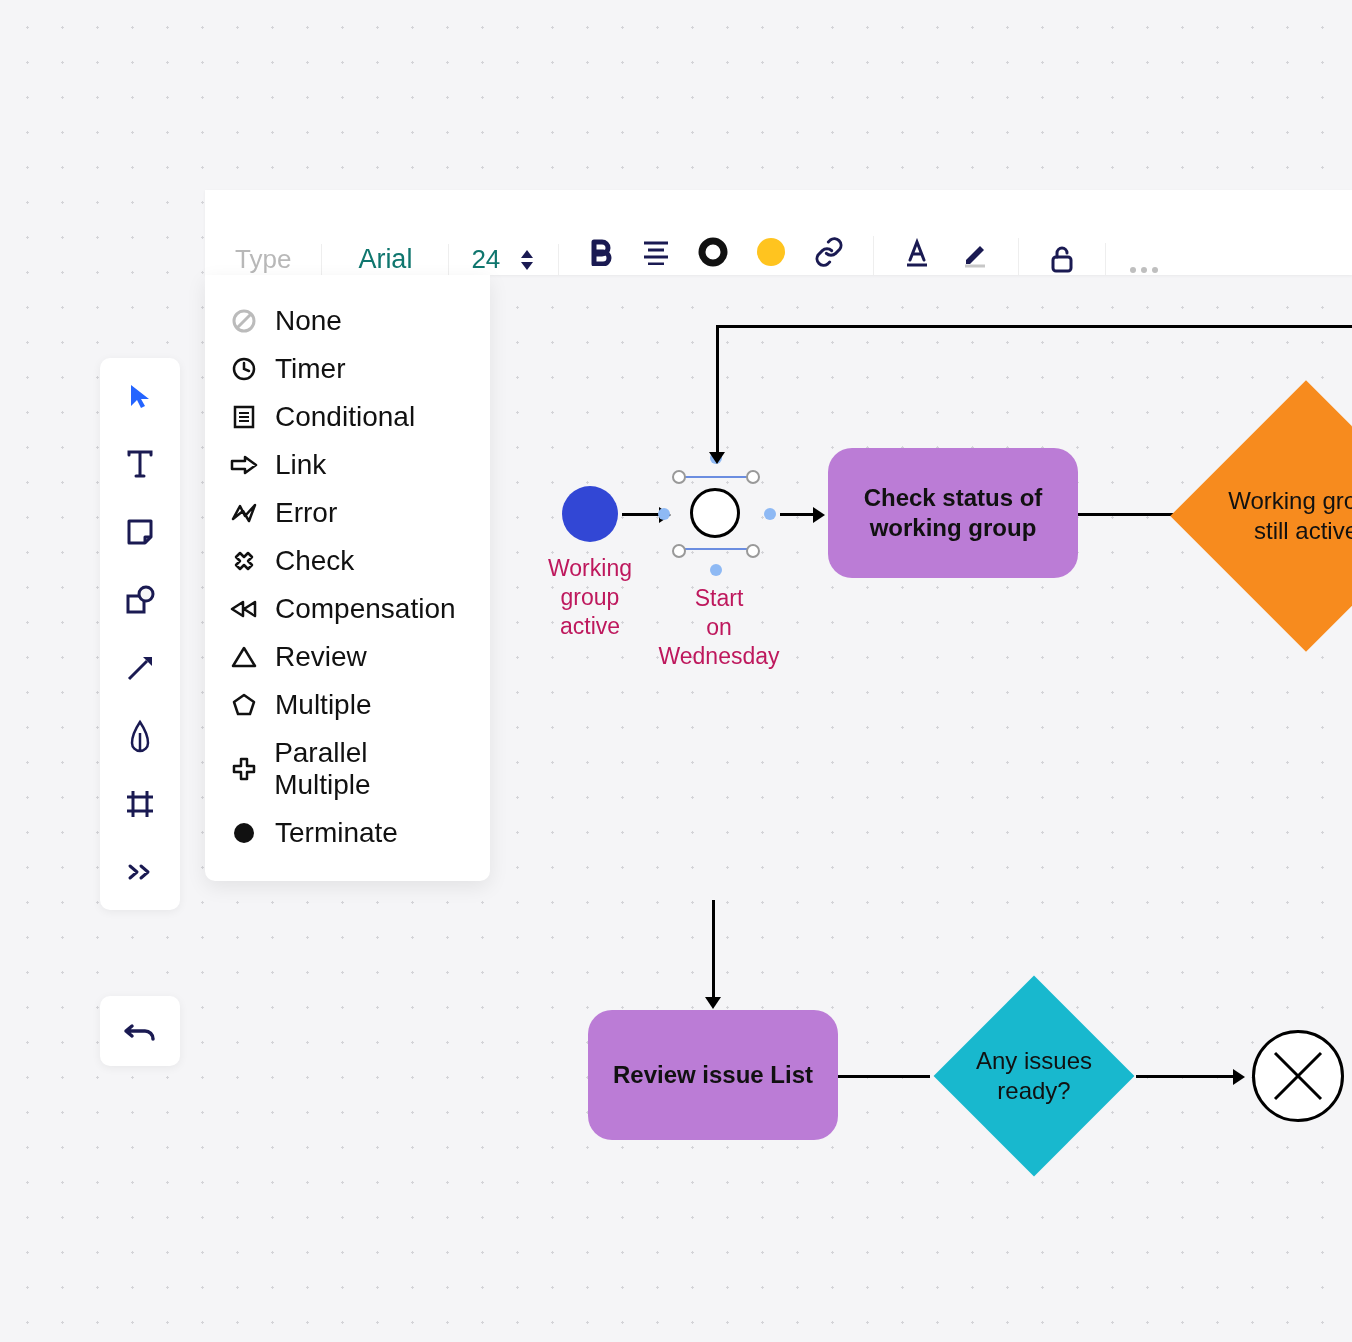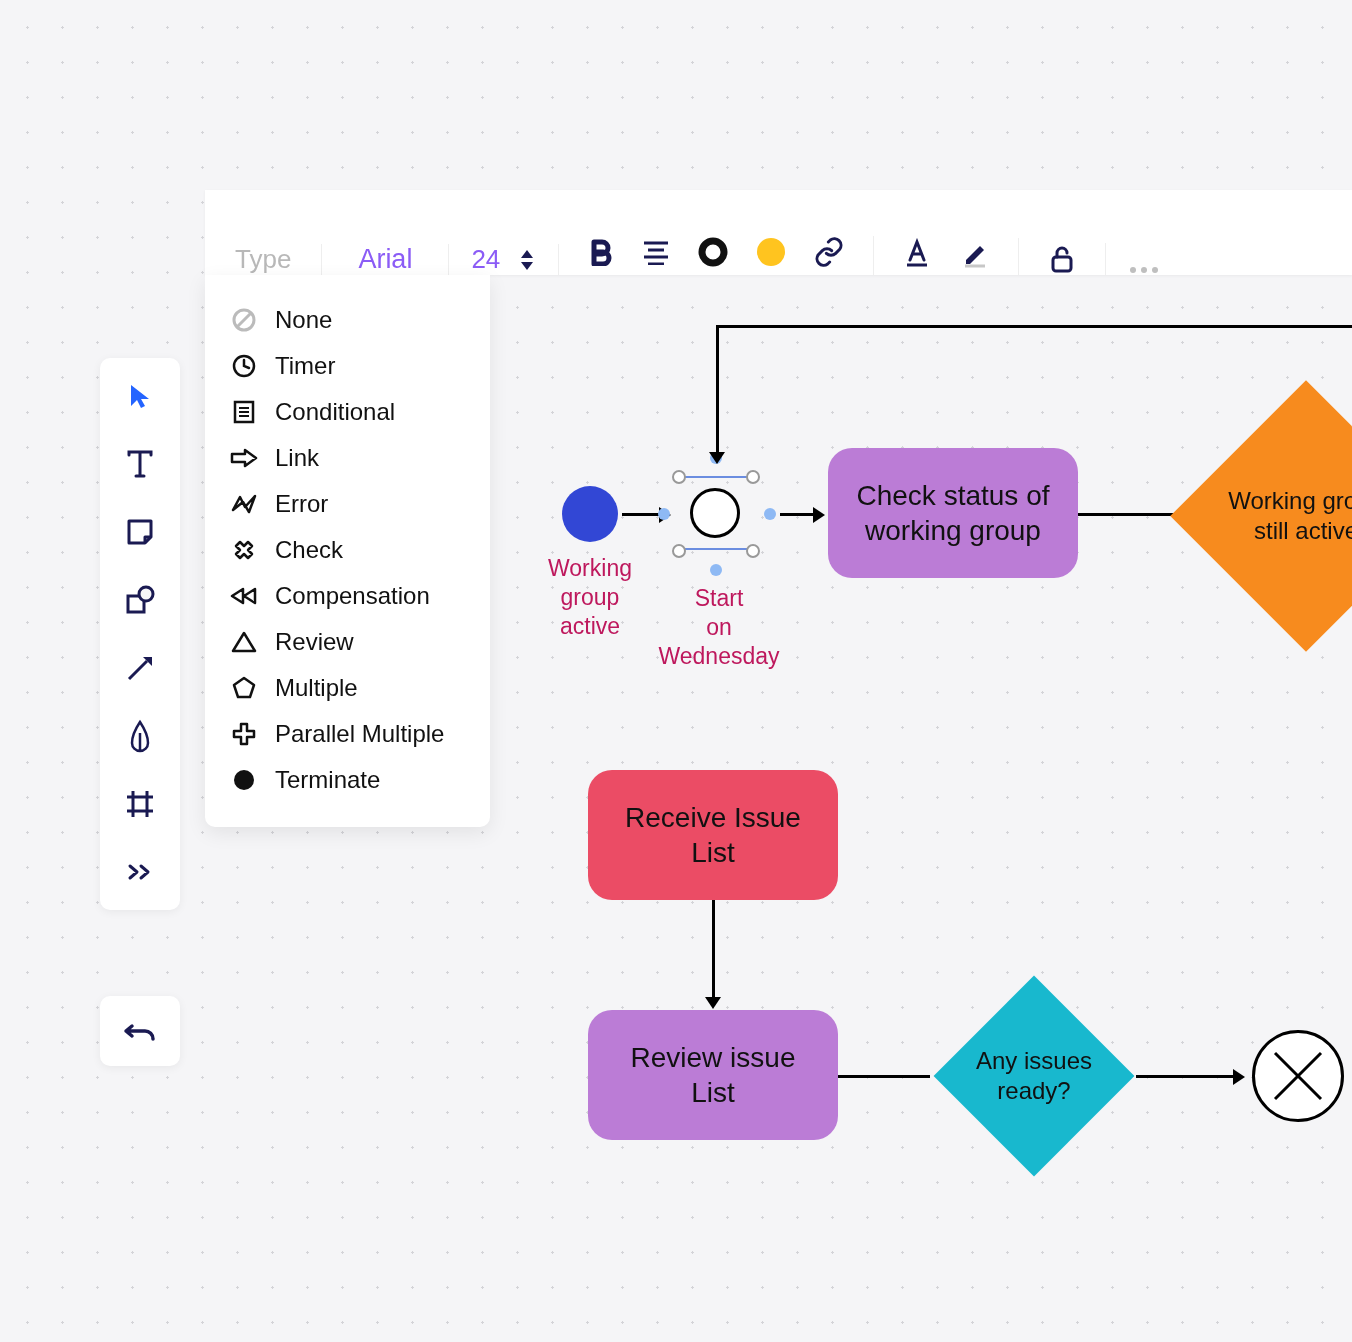--- a/index.html
+++ b/index.html
@@ -28,21 +28,21 @@
   display: flex;
   align-items: flex-end;
   box-shadow: 0 1px 3px rgba(0,0,0,0.05);
 }
 .tcell {
   display: flex;
   align-items: center;
   justify-content: center;
   border-right: 1px solid #eee;
   padding: 0 20px;
-  color: #8b5cf6;
+  color: #0f766e;
   font-size: 26px;
   gap: 14px;
 }
 .tcell.type { color: #b8b8b8; padding: 0 30px; }
 .tcell.font { padding: 0 36px; font-size: 27px; }
 .tcell.fsize { padding: 0 22px; }
 .tcell.noborder { border-right: none; }
 .spinner { display: flex; flex-direction: column; margin-left: 4px; }
 .spinner svg { display: block; }
 .toolbar-left {
@@ -87,38 +87,39 @@
   background: #fff;
   border-radius: 0 0 10px 10px;
   box-shadow: 0 6px 20px rgba(0,0,0,0.08);
   padding: 22px 0 24px 0;
 }
 .menu-item {
   display: flex;
   align-items: center;
   gap: 16px;
   padding: 8px 24px;
-  font-size: 24px;
+  font-size: 28px;
   color: #111;
 }
 .menu-item .mi-icon {
   width: 30px; height: 30px;
   display: flex; align-items: center; justify-content: center;
   color: #111;
 }
 .canvas { position: absolute; inset: 0; }
 .node { position: absolute; }
 .task {
   border-radius: 24px;
   display: flex; align-items: center; justify-content: center;
   text-align: center;
-  font-size: 28px;
+  font-size: 24px;
   color: #111;
   padding: 0 24px;
   line-height: 1.25;
+  font-weight: bold;
 }
 .task.purple { background: #bb7cd6; }
 .task.pink { background: #eb4c65; }
 .diamond {
   transform: rotate(45deg);
 }
 .diamond-inner {
   transform: rotate(-45deg);
   display: flex; align-items: center; justify-content: center;
   text-align: center;
@@ -206,23 +207,20 @@
   </div>
 
   <div class="arrow-line" style="left:1078px; top:513px; width:135px; height:3px;"></div>
 
   <div class="node diamond" style="left:1210px; top:420px; width:192px; height:192px; background:#f78b1e;">
     <div class="diamond-inner">
         <span>Working group still active</span>
       </div>
   </div>
 
-  <div class="node task pink" style="left:588px; top:770px; width:250px; height:130px;">
-    <span>Receive Issue List</span>
-  </div>
 
   <div class="arrow-line" style="left:712px; top:900px; width:3px; height:100px;"></div>
   <div class="arrow-head" style="left:705px; top:997px;">
     <svg width="16" height="16">
         <path d="M0 0 L16 0 L8 12 Z" fill="#000"></path>
       </svg>
   </div>
 
   <div class="node task purple" style="left:588px; top:1010px; width:250px; height:130px;">
     <span>Review issue List</span>

